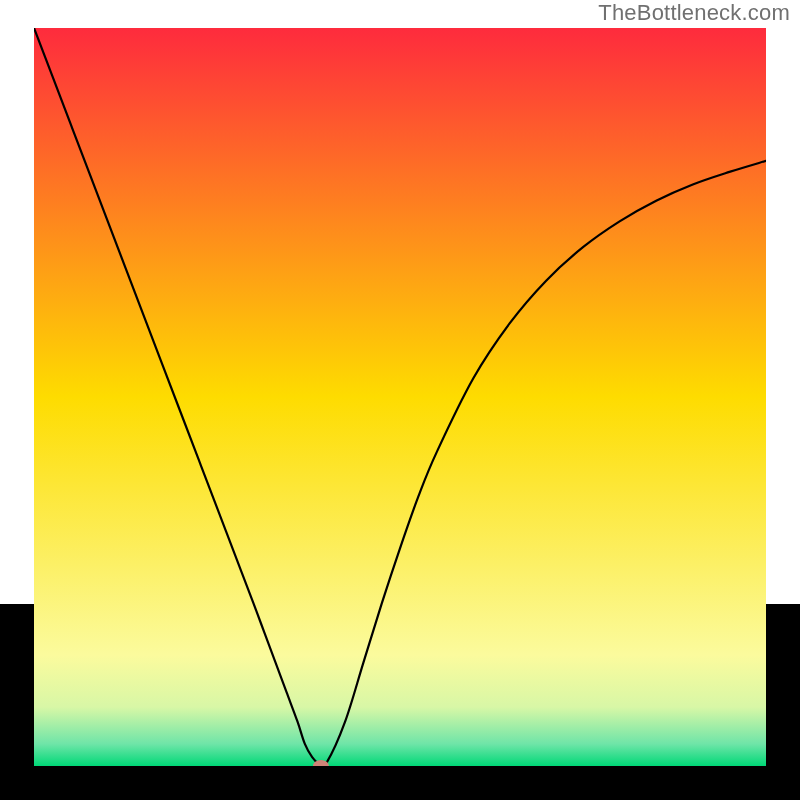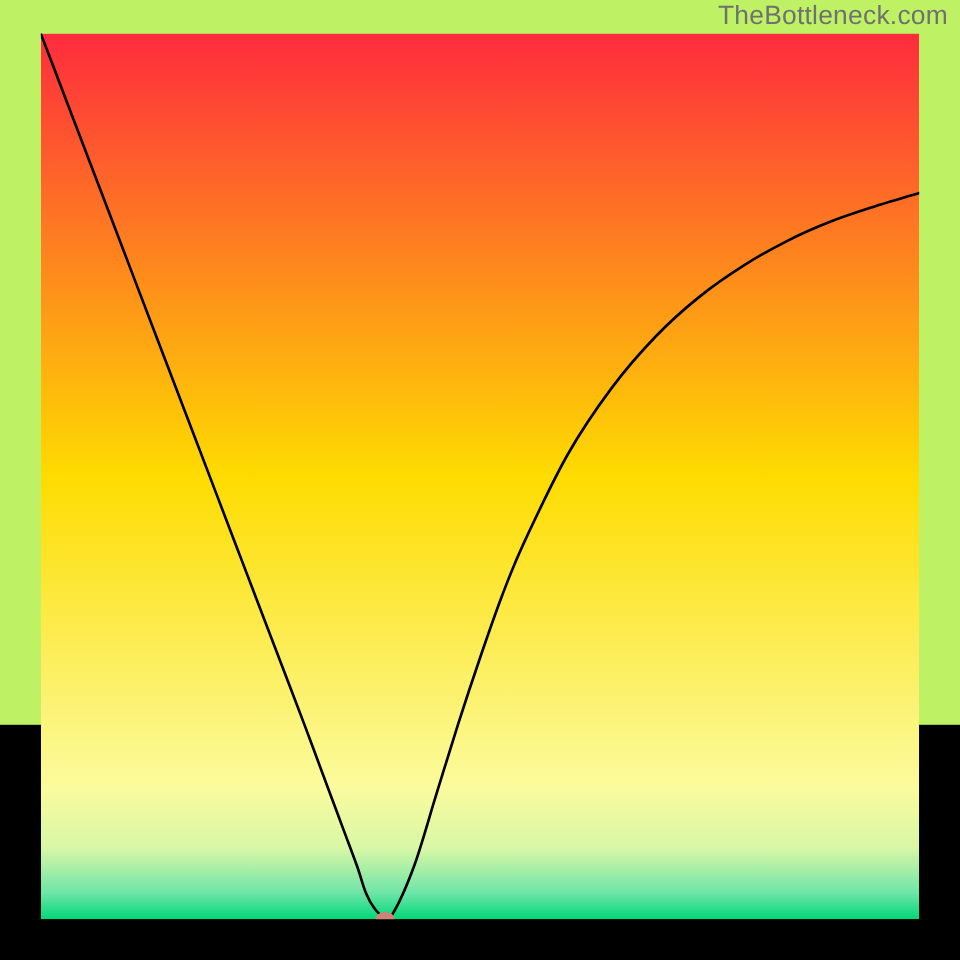--- a/index.html
+++ b/index.html
@@ -10,21 +10,21 @@
     background: #000;
     overflow: hidden;
     font-family: Arial, Helvetica, sans-serif;
   }
   .frame {
     position: absolute;
     left: 0;
     top: 0;
     width: 800px;
     height: 604px;
-    background: #bef264;
+    background: #ffffff;
   }
   .watermark {
     position: absolute;
     top: 0px;
     right: 10px;
     color: #707070;
     font-size: 22px;
     font-weight: 400;
     letter-spacing: 0.2px;
     z-index: 10;

